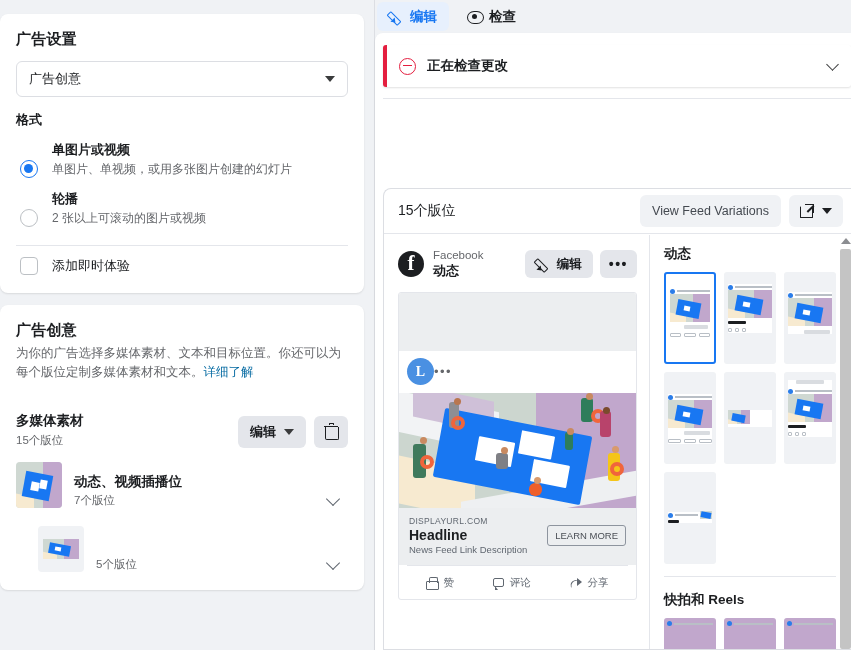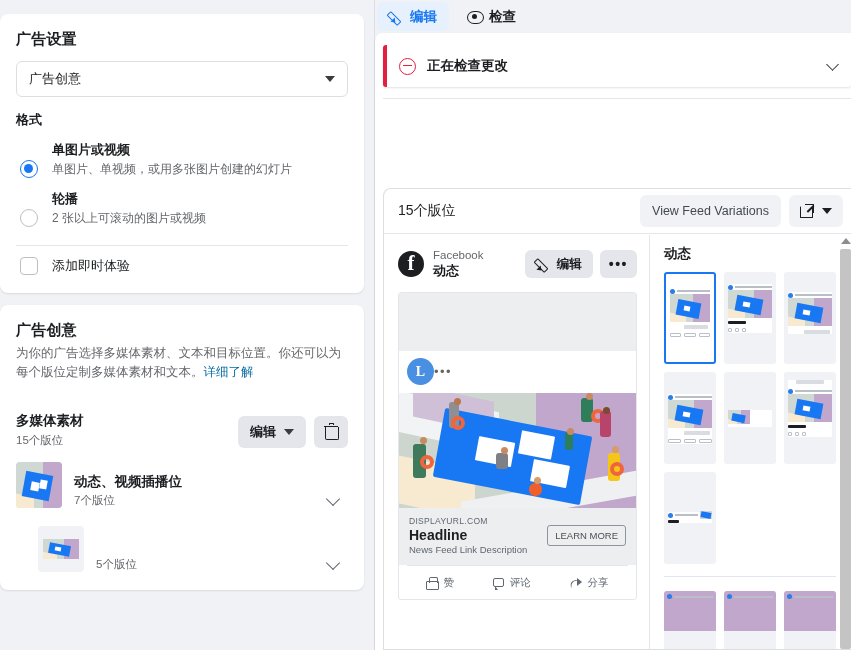--- a/index.html
+++ b/index.html
@@ -771,20 +771,21 @@
                         <span class="mini-pool" style="left:5%;top:10%;width:80%;height:70%"></span>
                       </span>
                     </div>
                   <div class="tc-strip" style="margin-top:2px;width:26%"></div>
                 </div>
               </div>
             </div>
 
             <div class="sep-line"></div>
 
+            <div class="rail-title">快拍和 Reels</div>
             <div class="grid">
               <div class="tcell story">
                 <div class="story-top"></div>
 
                 <div class="story-hdr">
                     <span class="tc-dot"></span>
                     <span class="tc-line"></span>
                   </div>
               </div>
               <div class="tcell story">

